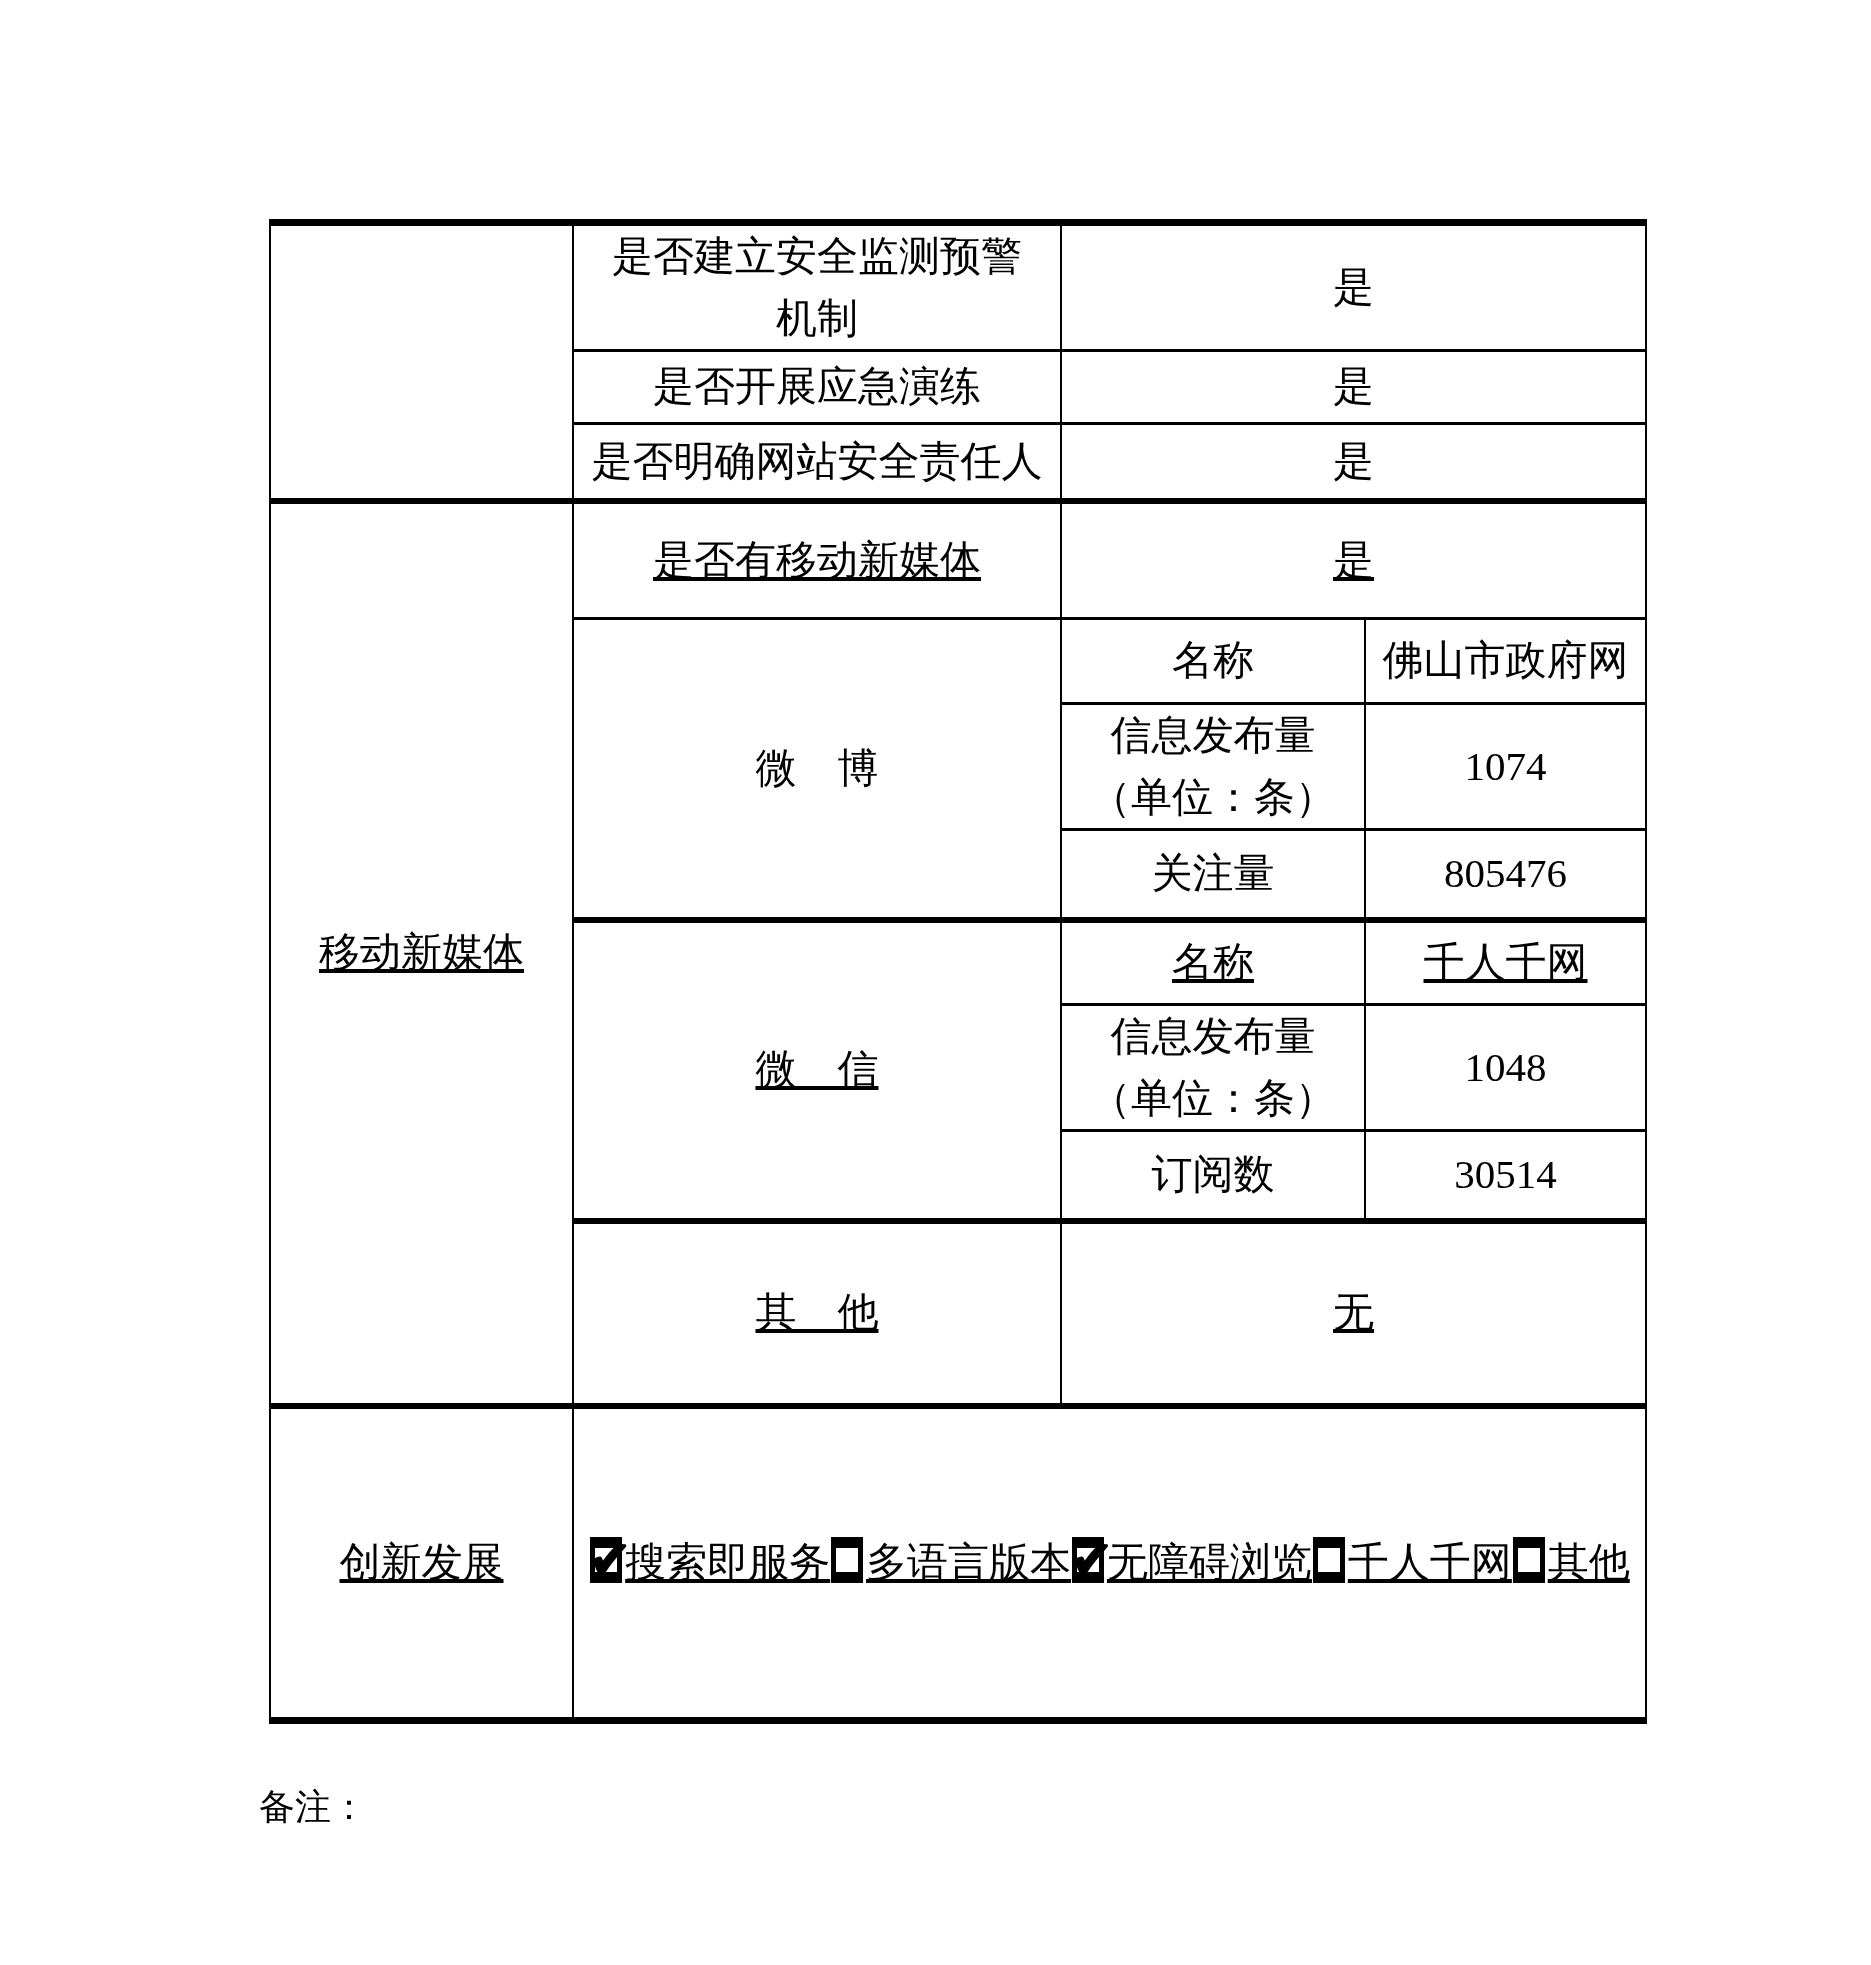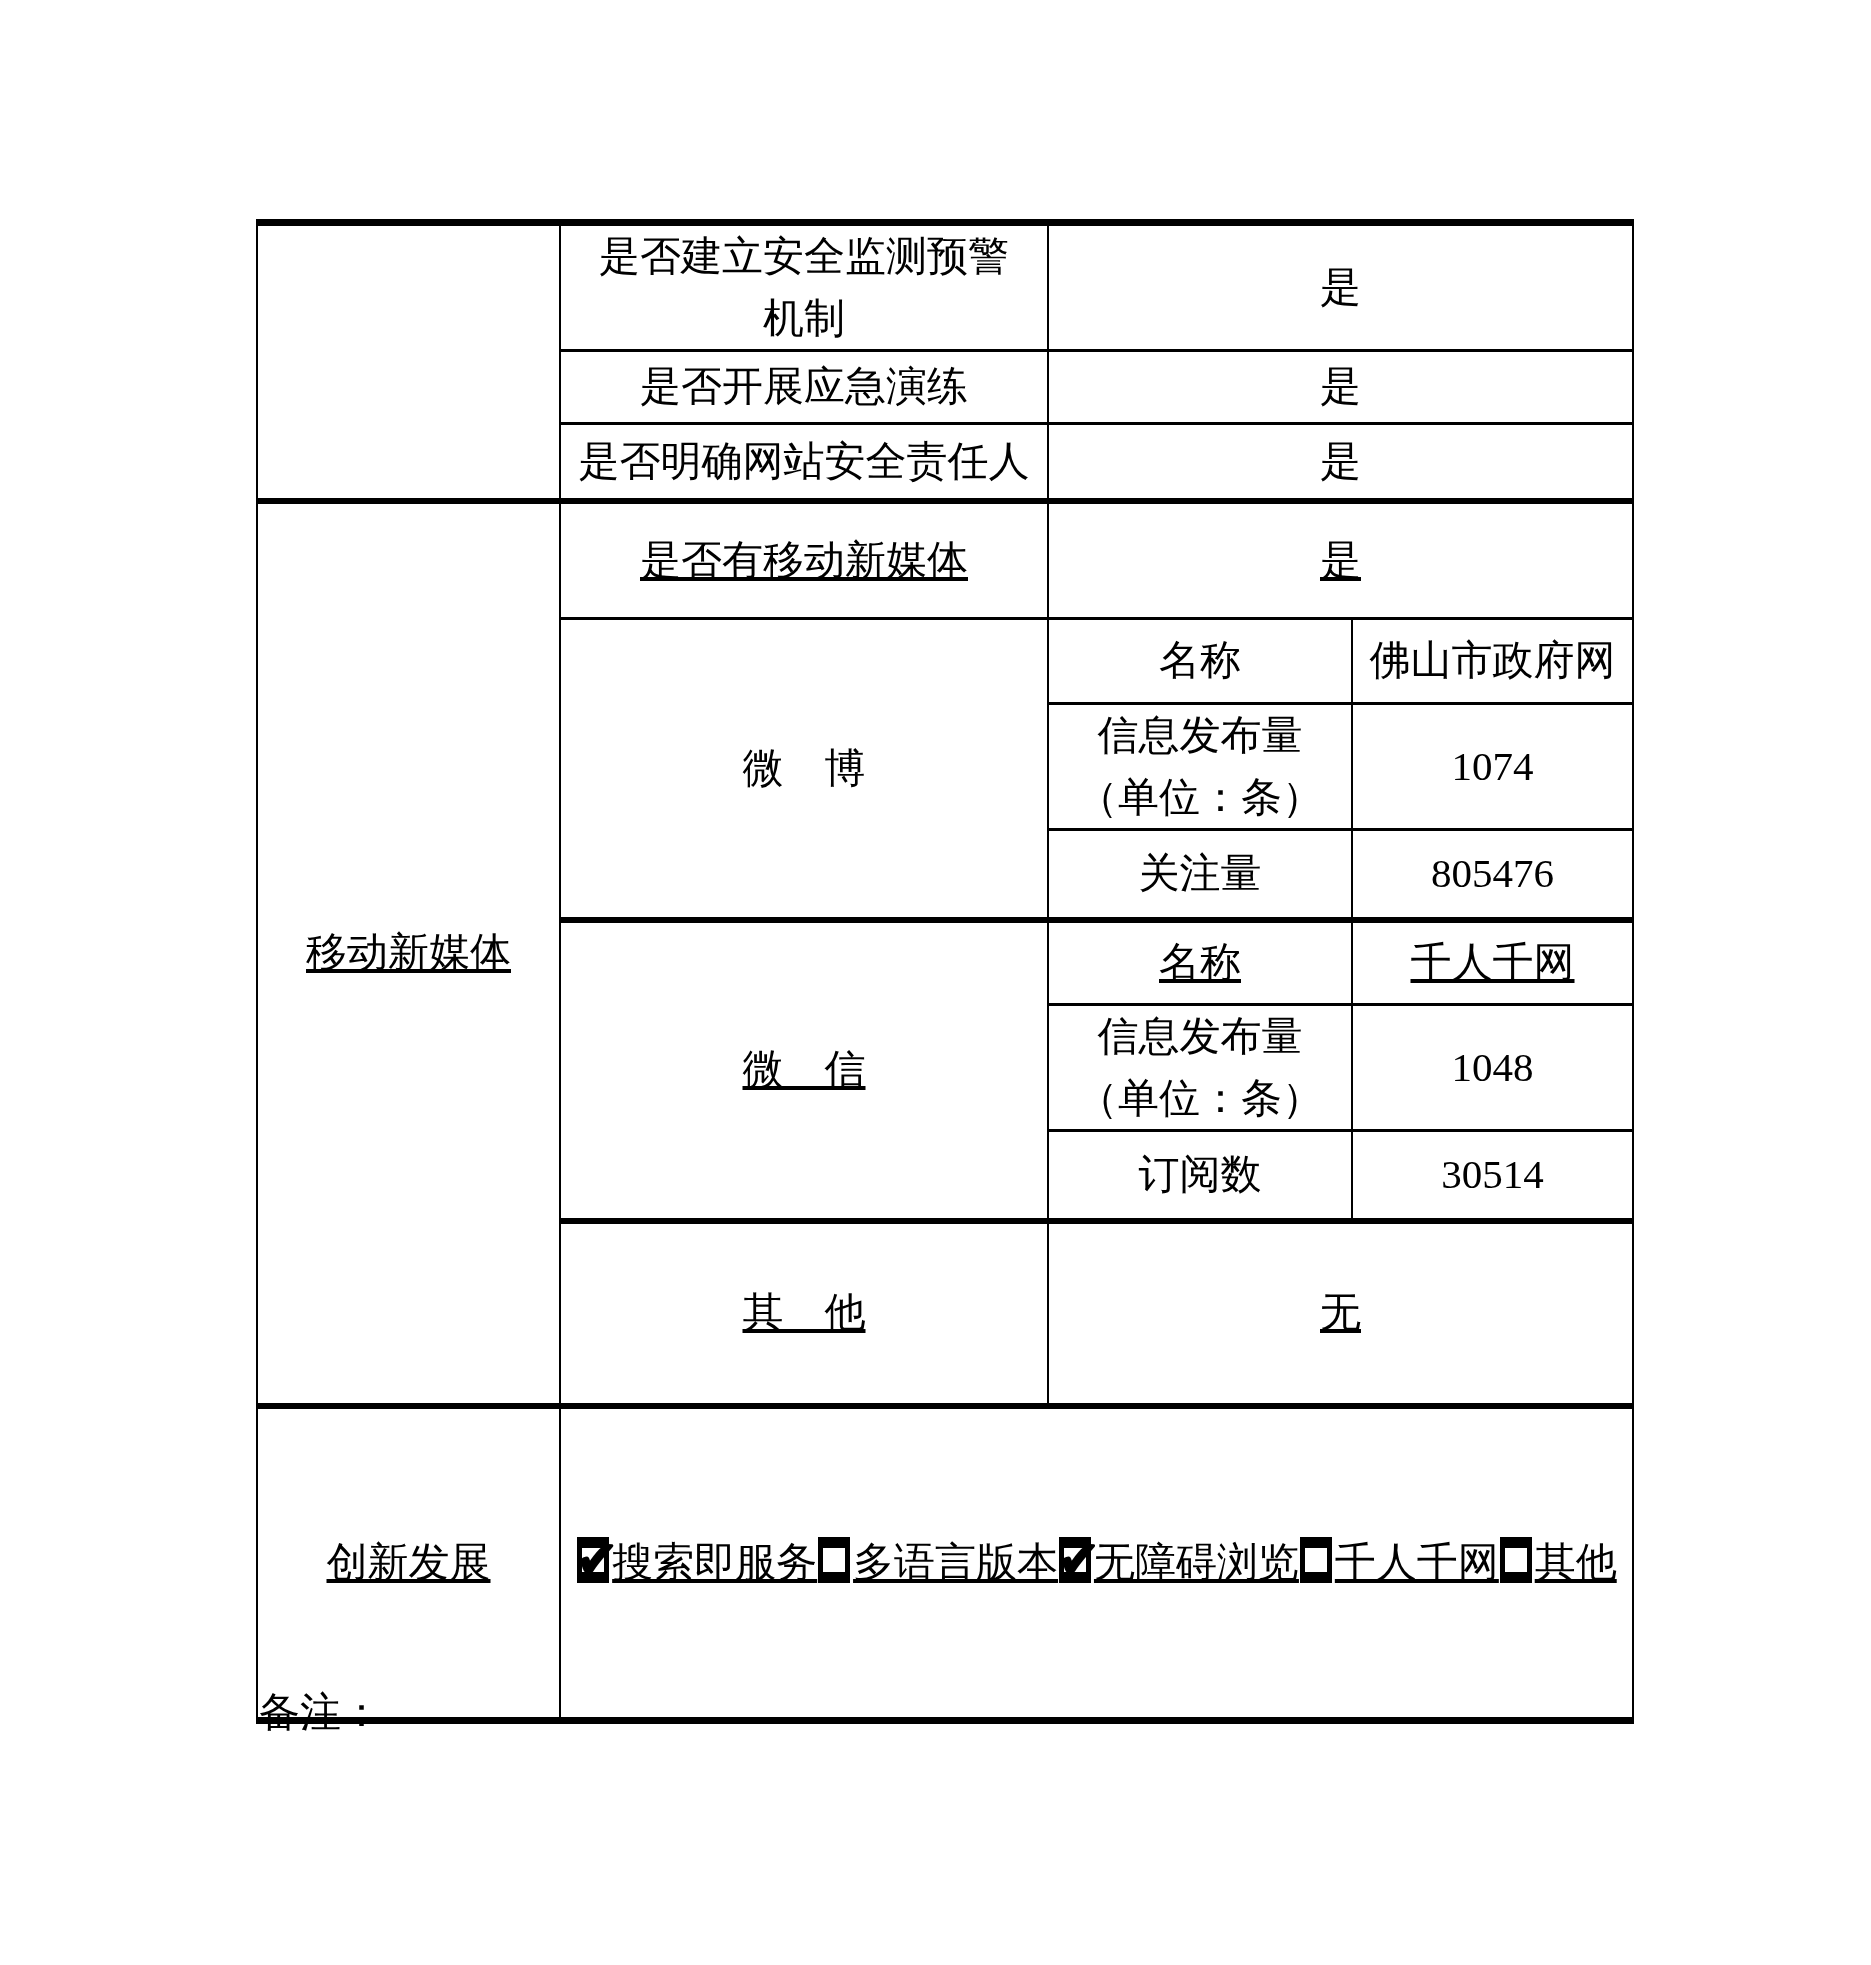--- a/index.html
+++ b/index.html
@@ -7,21 +7,21 @@
     position:relative;
     width:1872px;
     height:2647px;
     background:#ffffff;
     color:#000;
     font-family:"Liberation Serif","DejaVu Serif",serif;
     overflow:hidden;
   }
   table.report{
     position:absolute;
-    left:256px;
+    left:269px;
     top:219px;
     width:1376px;
     border-collapse:collapse;
     table-layout:fixed;
     border-top:7px solid #000;
     border-bottom:7.9px solid #000;
     border-left:2.8px solid #000;
     border-right:2.8px solid #000;
   }
   table.report td{
@@ -55,22 +55,22 @@
     position:absolute;
     left:-6.3px;
     top:-26px;
     font-size:51px;
     font-weight:bold;
     color:#000;
   }
   .note{
     position:absolute;
     left:259px;
-    top:1688px;
-    font-size:41px;
+    top:1786px;
+    font-size:36px;
     line-height:1.2;
   }
 </style>
 </head>
 <body>
 
 <div class="page">
 
   <table class="report">
     <colgroup>

